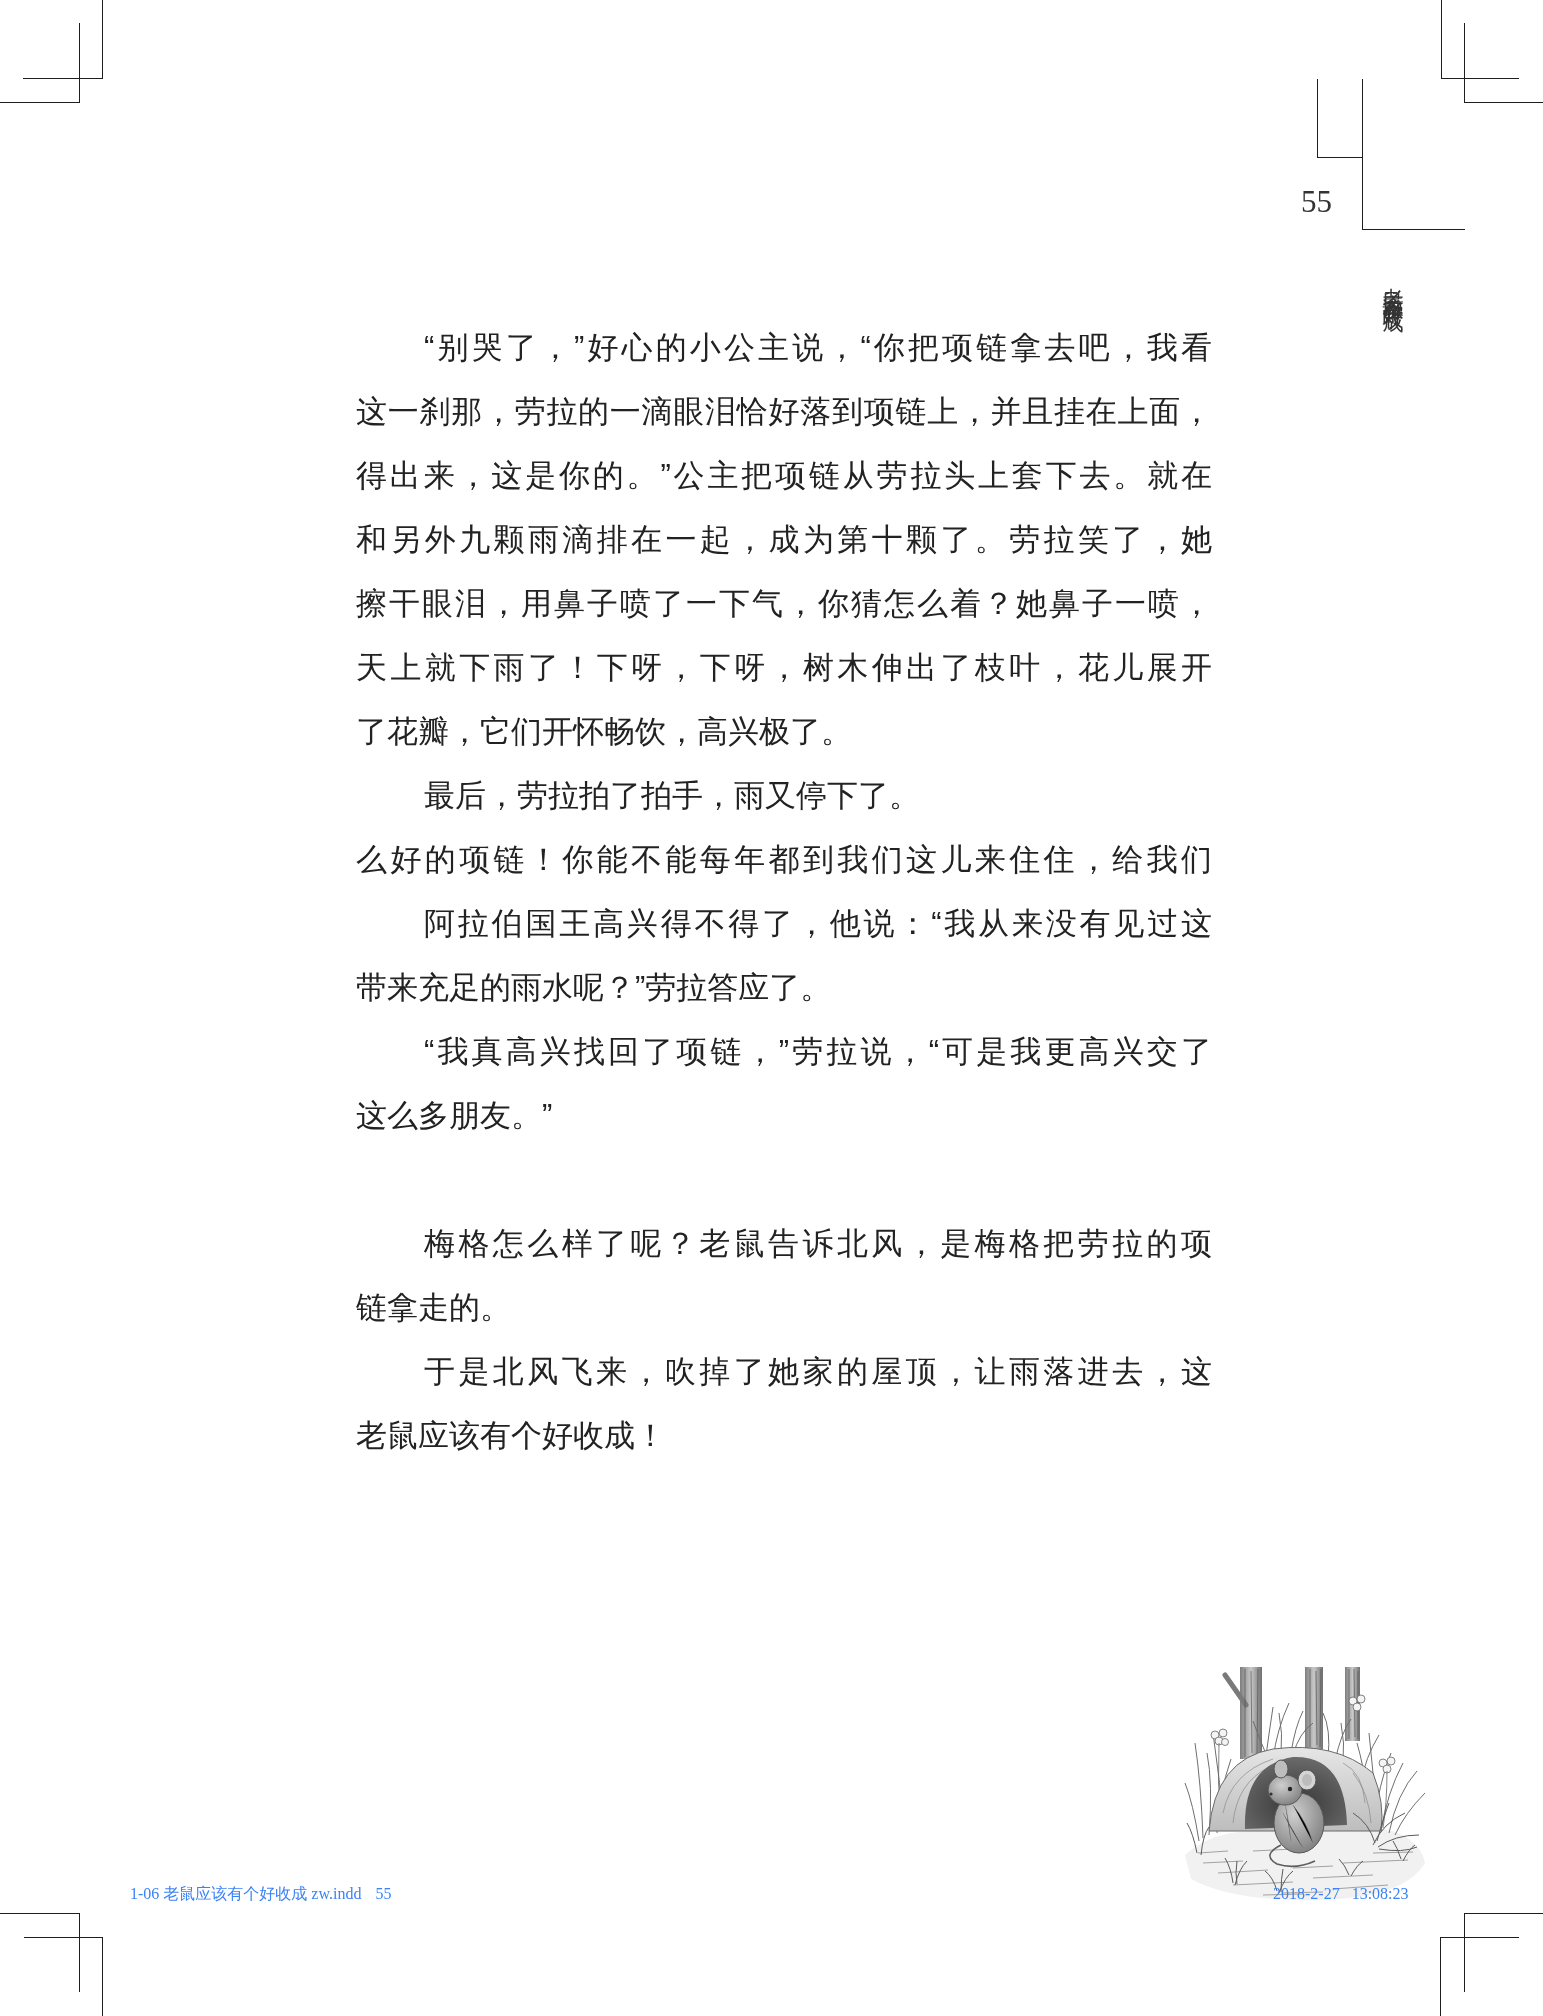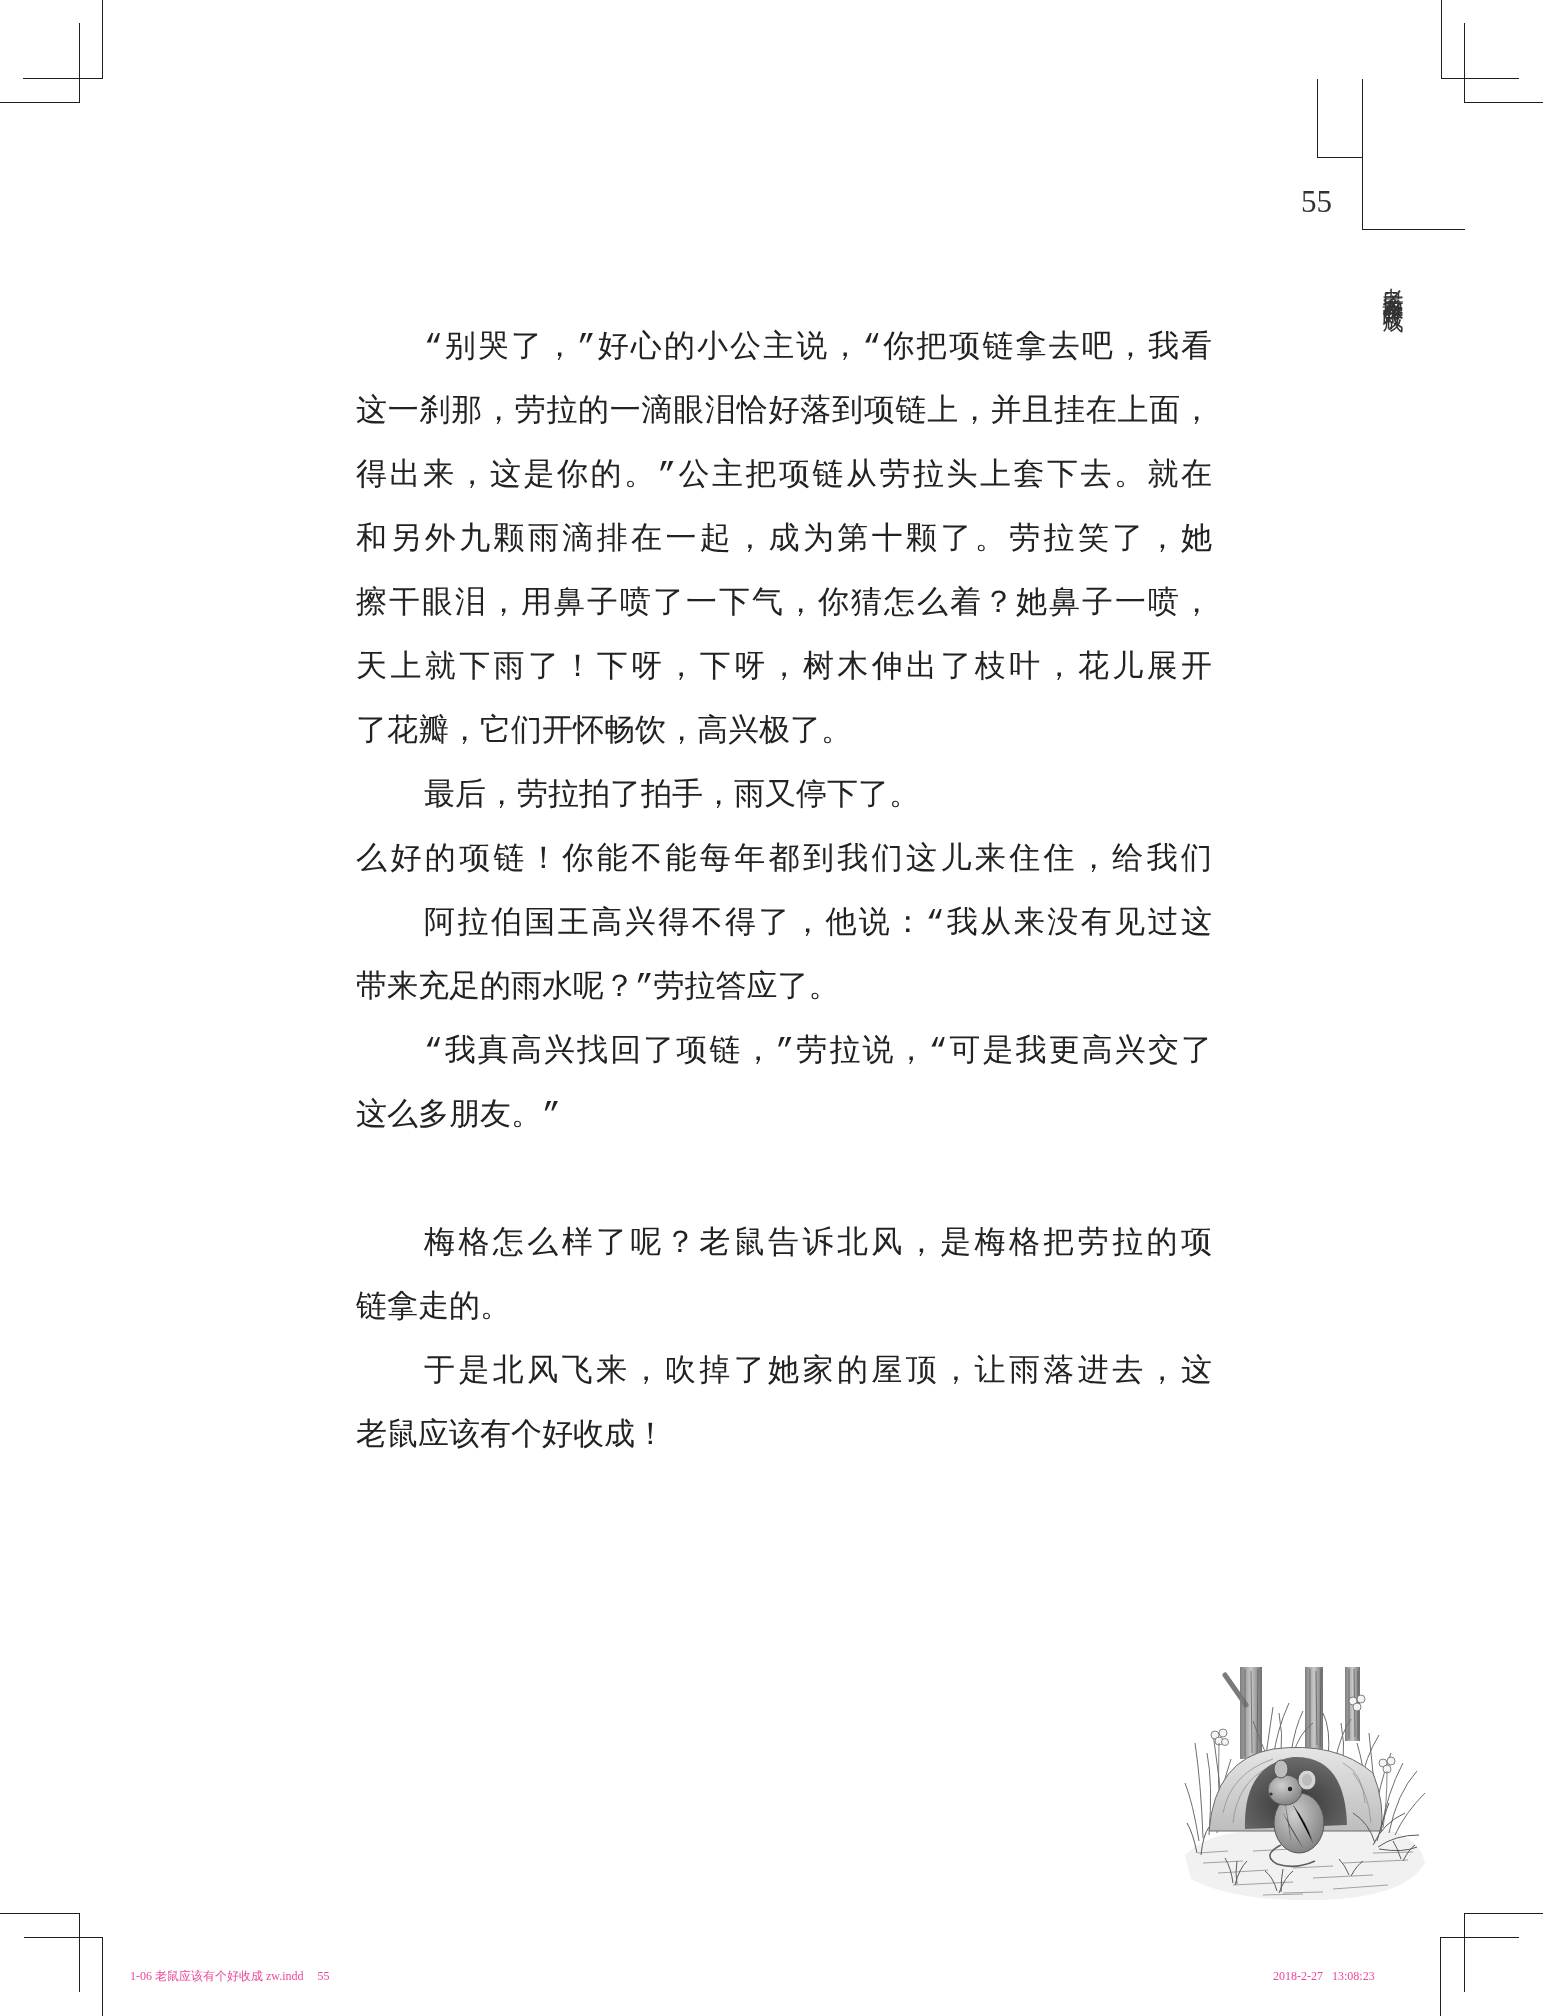--- a/index.html
+++ b/index.html
@@ -33,21 +33,21 @@
       line-height: 24px;
       letter-spacing: 3px;
       color: #333333;
     }
 
     .body-text {
       position: absolute;
       left: 356px;
       top: 316px;
       width: 856px;
-      font-family: Liberation Mono, monospace;
+      font-family: Liberation Sans, sans-serif;
       font-size: 31px;
       line-height: 64px;
       color: #222222;
     }
     .line {
       height: 64px;
       overflow: hidden;
       text-align: justify;
       text-align-last: justify;
       text-justify: inter-character;
@@ -59,25 +59,25 @@
     .illustration {
       position: absolute;
       left: 1173px;
       top: 1663px;
       width: 262px;
       height: 240px;
     }
 
     .slug {
       position: absolute;
-      top: 1968px;
+      top: 1886px;
       font-family: "Liberation Serif", serif;
-      font-size: 12px;
+      font-size: 16px;
       line-height: 16px;
-      color: #ec4899;
+      color: #3b82f6;
       white-space: pre;
     }
     .slug-left { left: 130px; }
     .slug-left .slug-page { margin-left: 14px; }
     .slug-right { left: 1273px; }
   </style>
 </head>
 <body>
 
 <div class="page">

